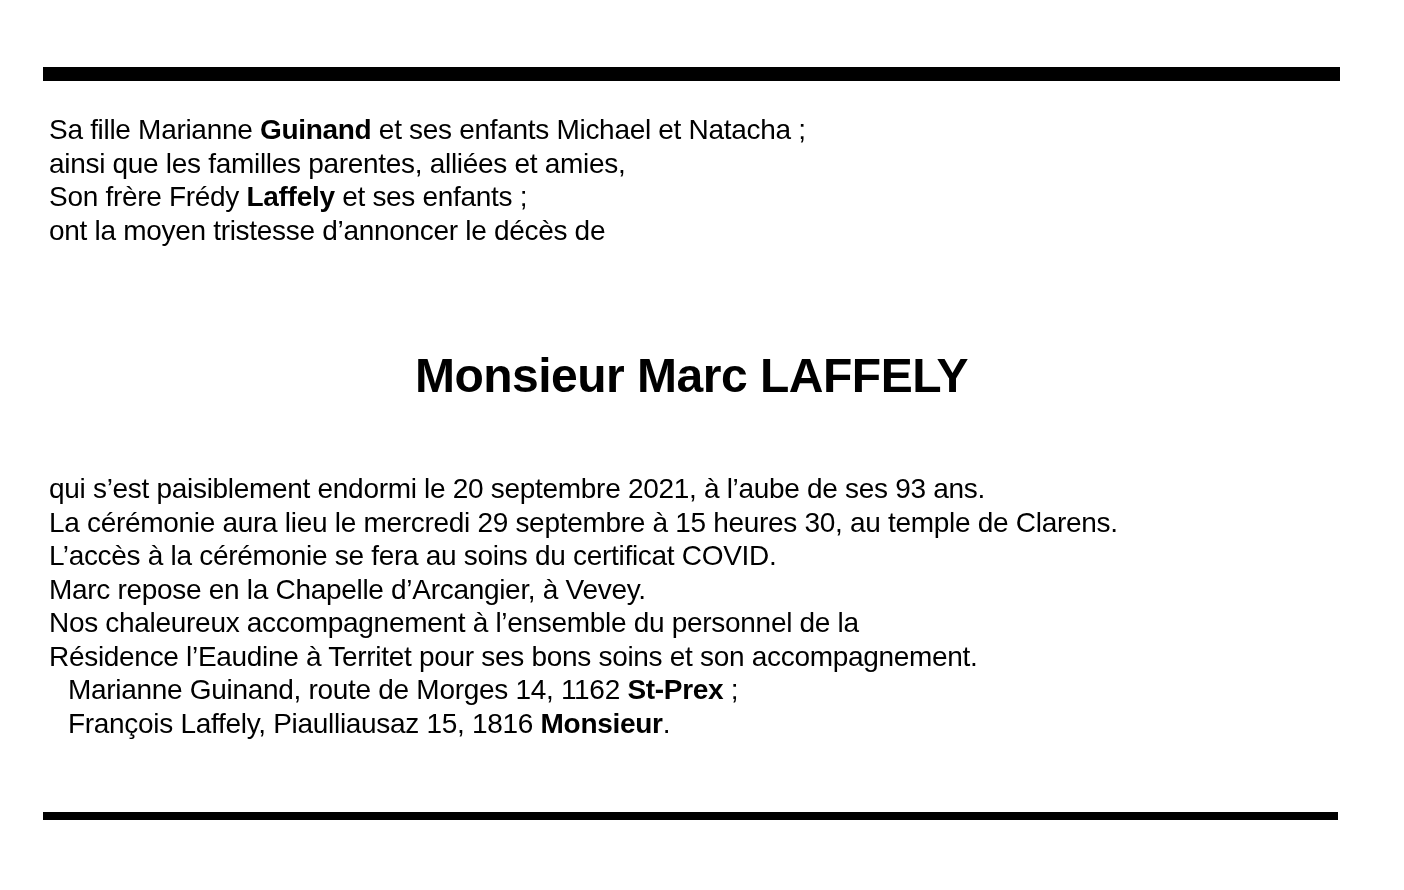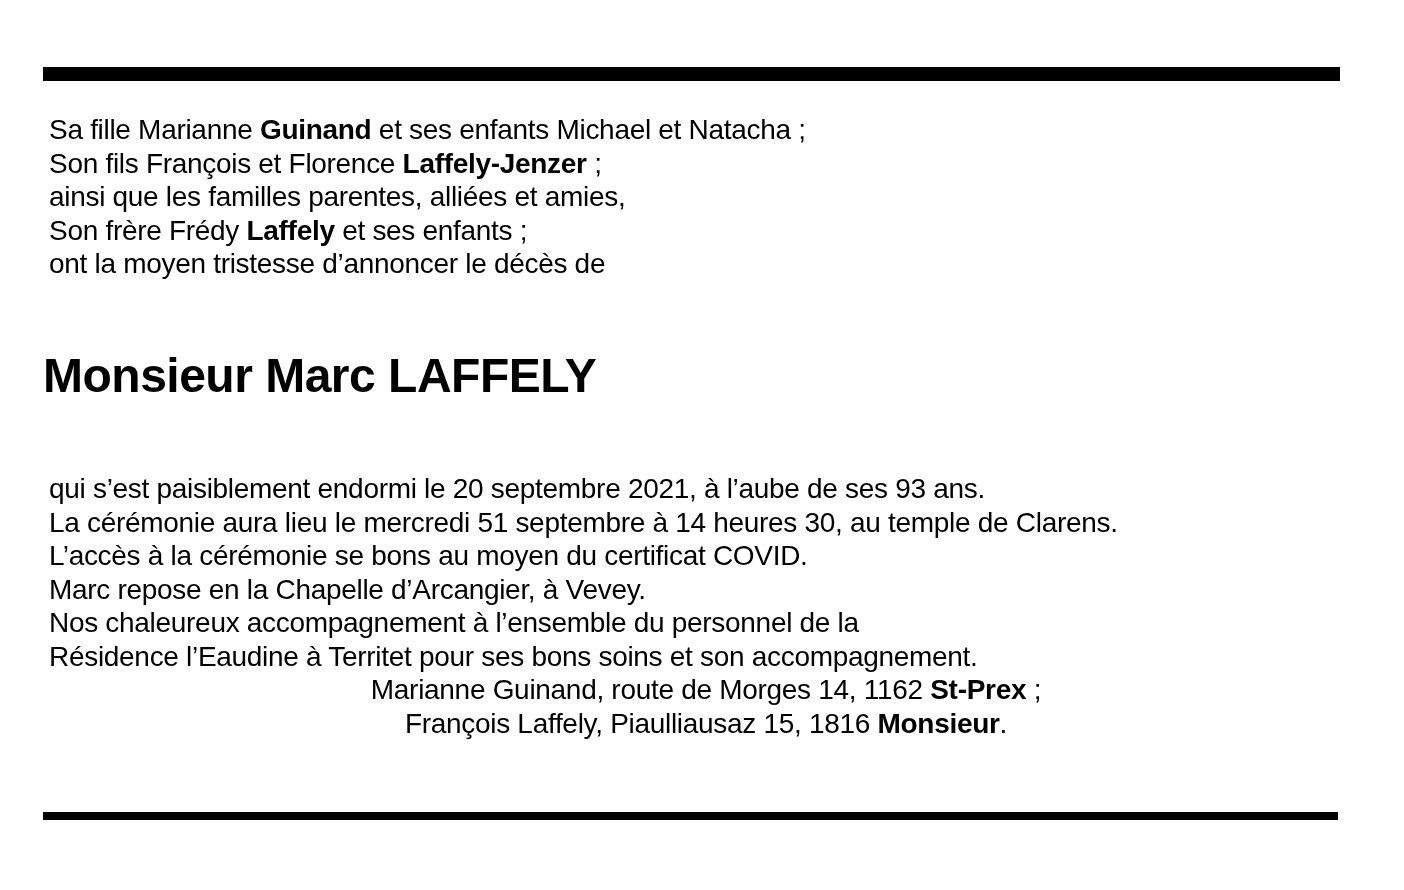--- a/index.html
+++ b/index.html
@@ -39,21 +39,21 @@
     right: 60px;
     font-size: 28px;
     line-height: 33.5px;
     letter-spacing: -0.3px;
   }
   .main-title {
     position: absolute;
     left: 43px;
     top: 349px;
     width: 1297px;
-    text-align: left;
+    text-align: center;
     font-size: 48px;
     line-height: 54px;
     font-weight: bold;
     letter-spacing: -0.5px;
     margin: 0;
   }
   .details-block {
     position: absolute;
     left: 49px;
     top: 472px;
@@ -61,47 +61,45 @@
     font-size: 28px;
     line-height: 33.5px;
     letter-spacing: -0.3px;
   }
   .line {
     margin: 0;
     white-space: nowrap;
   }
   .line.indent {
     padding-left: 19px;
-    text-align: center;
   }
   .b {
     font-weight: bold;
   }
 </style>
 </head>
 <body>
 
 <div class="page">
 
   <div class="rule rule-top"></div>
 
   <div class="intro-block">
     <p class="line"><span>Sa fille Marianne </span><span class="b">Guinand</span><span> et ses enfants Michael et Natacha ;</span></p>
-    <p class="line"><span>Son fils François et Florence </span><span class="b">Laffely-Jenzer</span><span> ;</span></p>
     <p class="line">ainsi que les familles parentes, alliées et amies,</p>
     <p class="line"><span>Son frère Frédy </span><span class="b">Laffely</span><span> et ses enfants ;</span></p>
     <p class="line">ont la moyen tristesse d’annoncer le décès de</p>
   </div>
 
   <h1 class="main-title">Monsieur Marc LAFFELY</h1>
 
   <div class="details-block">
     <p class="line">qui s’est paisiblement endormi le 20 septembre 2021, à l’aube de ses 93 ans.</p>
-    <p class="line">La cérémonie aura lieu le mercredi 51 septembre à 14 heures 30, au temple de Clarens.</p>
-    <p class="line">L’accès à la cérémonie se bons au moyen du certificat COVID.</p>
+    <p class="line">La cérémonie aura lieu le mercredi 29 septembre à 15 heures 30, au temple de Clarens.</p>
+    <p class="line">L’accès à la cérémonie se fera au soins du certificat COVID.</p>
     <p class="line">Marc repose en la Chapelle d’Arcangier, à Vevey.</p>
     <p class="line">Nos chaleureux accompagnement à l’ensemble du personnel de la</p>
     <p class="line">Résidence l’Eaudine à Territet pour ses bons soins et son accompagnement.</p>
     <p class="line indent"><span>Marianne Guinand, route de Morges 14, 1162 </span><span class="b">St-Prex</span><span> ;</span></p>
     <p class="line indent"><span>François Laffely, Piaulliausaz 15, 1816 </span><span class="b">Monsieur</span><span>.</span></p>
   </div>
 
   <div class="rule rule-bottom"></div>
 
 </div>

